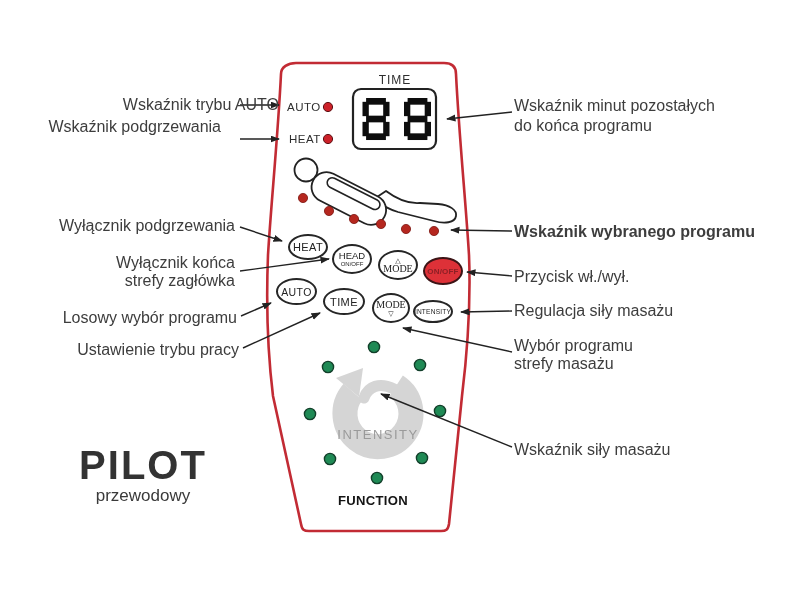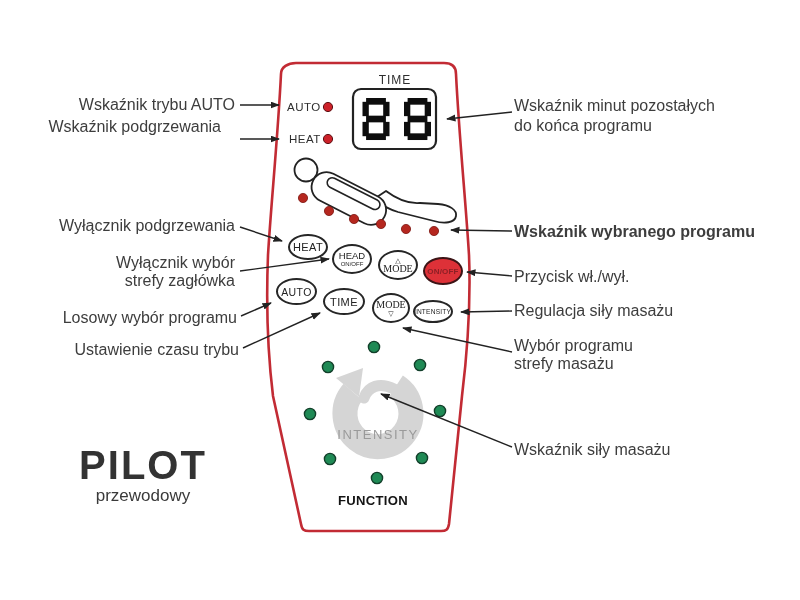--- a/index.html
+++ b/index.html
@@ -5,21 +5,21 @@
   html,body{margin:0;padding:0;background:#fff;}
   #canvas{position:relative;width:800px;height:600px;background:#ffffff;overflow:hidden;
           font-family:"Liberation Sans",sans-serif;}
   #scene{position:absolute;left:0;top:0;}
 
   .lbl{position:absolute;font-size:16px;line-height:18px;color:#3d3d3d;white-space:nowrap;}
   .lbl.left{text-align:right;}
   .lbl.right{text-align:left;}
 
   
-  .ll1{left:0;width:235px;top:96px;}
+  .ll1{left:0;width:235px;top:96px;padding-left:44px;}
   .ll2{left:0;width:221px;top:118px;}
   .ll3{left:0;width:235px;top:217px;}
   .ll4{left:0;width:235px;top:254px;}
   .ll5{left:0;width:237px;top:309px;}
   .ll6{left:0;width:239px;top:341px;}
   
   .rl1{left:514px;top:96px;line-height:20px;}
   .rl2{left:514px;top:223px;font-weight:bold;}
   .rl3{left:514px;top:268px;}
   .rl4{left:514px;top:302px;}
@@ -147,25 +147,25 @@
       <line x1="512" y1="311" x2="461" y2="312" marker-end="url(#ah)"></line>
       <line x1="512" y1="352" x2="403" y2="328" marker-end="url(#ah)"></line>
       <line x1="512" y1="447" x2="381" y2="394" marker-end="url(#ah)"></line>
     </g>
   </svg>
 
   <div class="lbl left ll1"><span>Wskaźnik trybu AUTO</span></div>
   <div class="lbl left ll2"><span>Wskaźnik podgrzewania</span></div>
   <div class="lbl left ll3"><span>Wyłącznik podgrzewania</span></div>
   <div class="lbl left ll4">
-    <div>Wyłącznik wybór</div>
+    <div>Wyłącznik końca</div>
       <div>strefy zagłówka</div>
   </div>
   <div class="lbl left ll5"><span>Losowy wybór programu</span></div>
-  <div class="lbl left ll6"><span>Ustawienie czasu trybu</span></div>
+  <div class="lbl left ll6"><span>Ustawienie trybu pracy</span></div>
 
   <div class="lbl right rl1">
     <div>Wskaźnik minut pozostałych</div>
       <div>do końca programu</div>
   </div>
   <div class="lbl right rl2"><span>Wskaźnik wybranego programu</span></div>
   <div class="lbl right rl3"><span>Przycisk wł./wył.</span></div>
   <div class="lbl right rl4"><span>Regulacja siły masażu</span></div>
   <div class="lbl right rl5">
     <div>Wybór programu</div>

